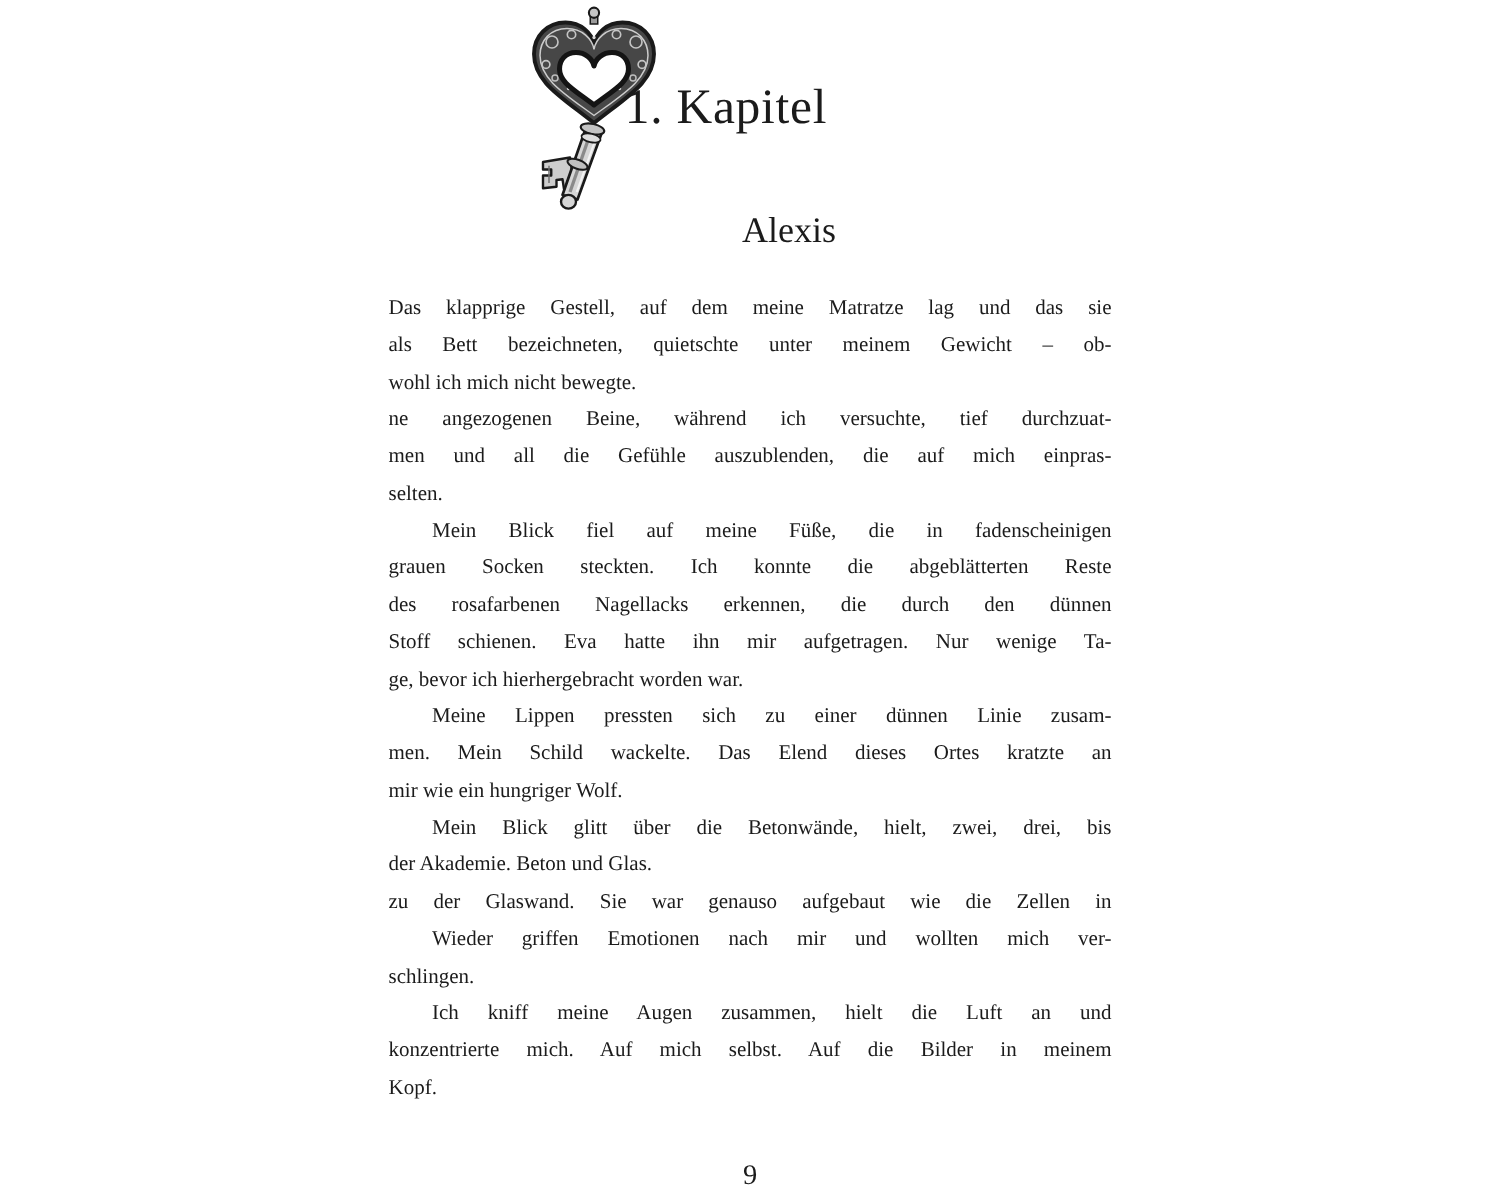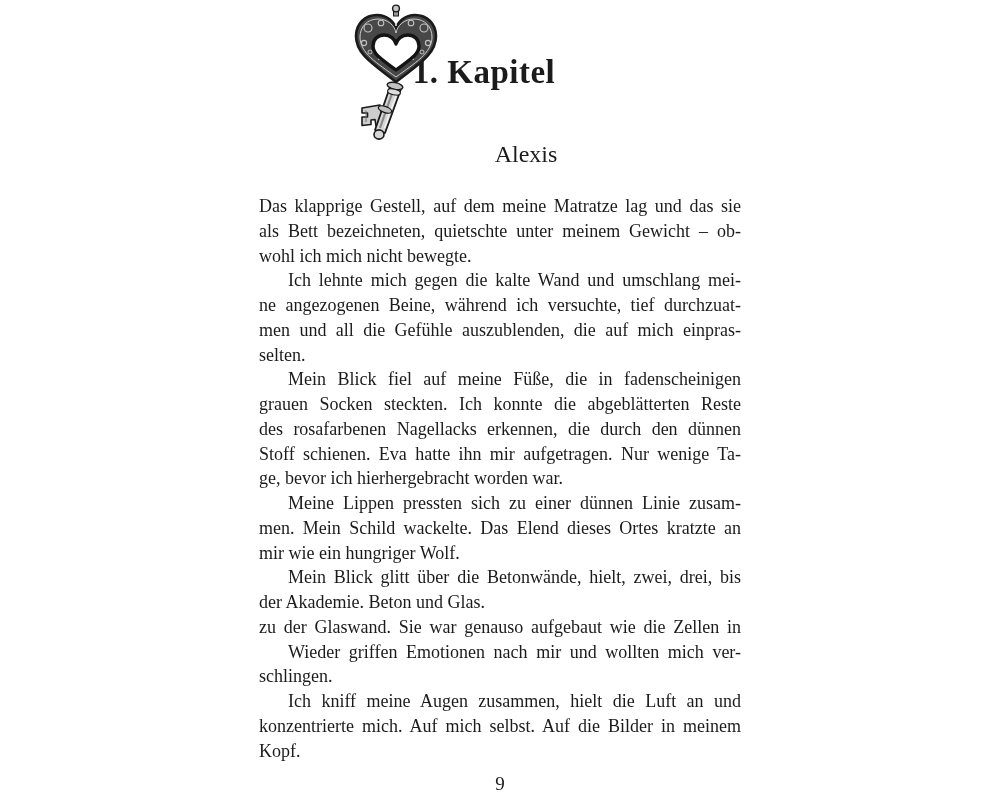--- a/index.html
+++ b/index.html
@@ -23,21 +23,21 @@
     width: 102px;
     height: 142px;
   }
   .chapter-title {
     position: absolute;
     top: 52px;
     left: 0;
     width: 968px;
     text-align: center;
     font-size: 33px;
-    font-weight: 700;
+    font-weight: 400;
     line-height: 40px;
     letter-spacing: 0.5px;
     margin: 0;
   }
   .chapter-subtitle {
     position: absolute;
     top: 141px;
     left: 0;
     width: 968px;
     text-align: center;
@@ -45,21 +45,21 @@
     font-weight: 400;
     line-height: 26px;
     margin: 0;
     padding-left: 42px;
   }
   .body-text {
     position: absolute;
     left: 259px;
     top: 194px;
     width: 482px;
-    font-size: 18px;
+    font-size: 14px;
   }
   .body-text .line {
     line-height: 24.75px;
     text-align: justify;
     text-align-last: justify;
     white-space: normal;
   }
   .body-text .line.last {
     text-align-last: left;
   }
@@ -121,21 +121,20 @@
   </div>
 
   <h1 class="chapter-title">1. Kapitel</h1>
 
   <div class="chapter-subtitle">Alexis</div>
 
   <div class="body-text">
       <div class="line">Das klapprige Gestell, auf dem meine Matratze lag und das sie</div>
       <div class="line">als Bett bezeichneten, quietschte unter meinem Gewicht – ob-</div>
       <div class="line last">wohl ich mich nicht bewegte.</div>
-      <div class="line indent">Ich lehnte mich gegen die kalte Wand und umschlang mei-</div>
       <div class="line">ne angezogenen Beine, während ich versuchte, tief durchzuat-</div>
       <div class="line">men und all die Gefühle auszublenden, die auf mich einpras-</div>
       <div class="line last">selten.</div>
       <div class="line indent">Mein Blick fiel auf meine Füße, die in fadenscheinigen</div>
       <div class="line">grauen Socken steckten. Ich konnte die abgeblätterten Reste</div>
       <div class="line">des rosafarbenen Nagellacks erkennen, die durch den dünnen</div>
       <div class="line">Stoff schienen. Eva hatte ihn mir aufgetragen. Nur wenige Ta-</div>
       <div class="line last">ge, bevor ich hierhergebracht worden war.</div>
       <div class="line indent">Meine Lippen pressten sich zu einer dünnen Linie zusam-</div>
       <div class="line">men. Mein Schild wackelte. Das Elend dieses Ortes kratzte an</div>

